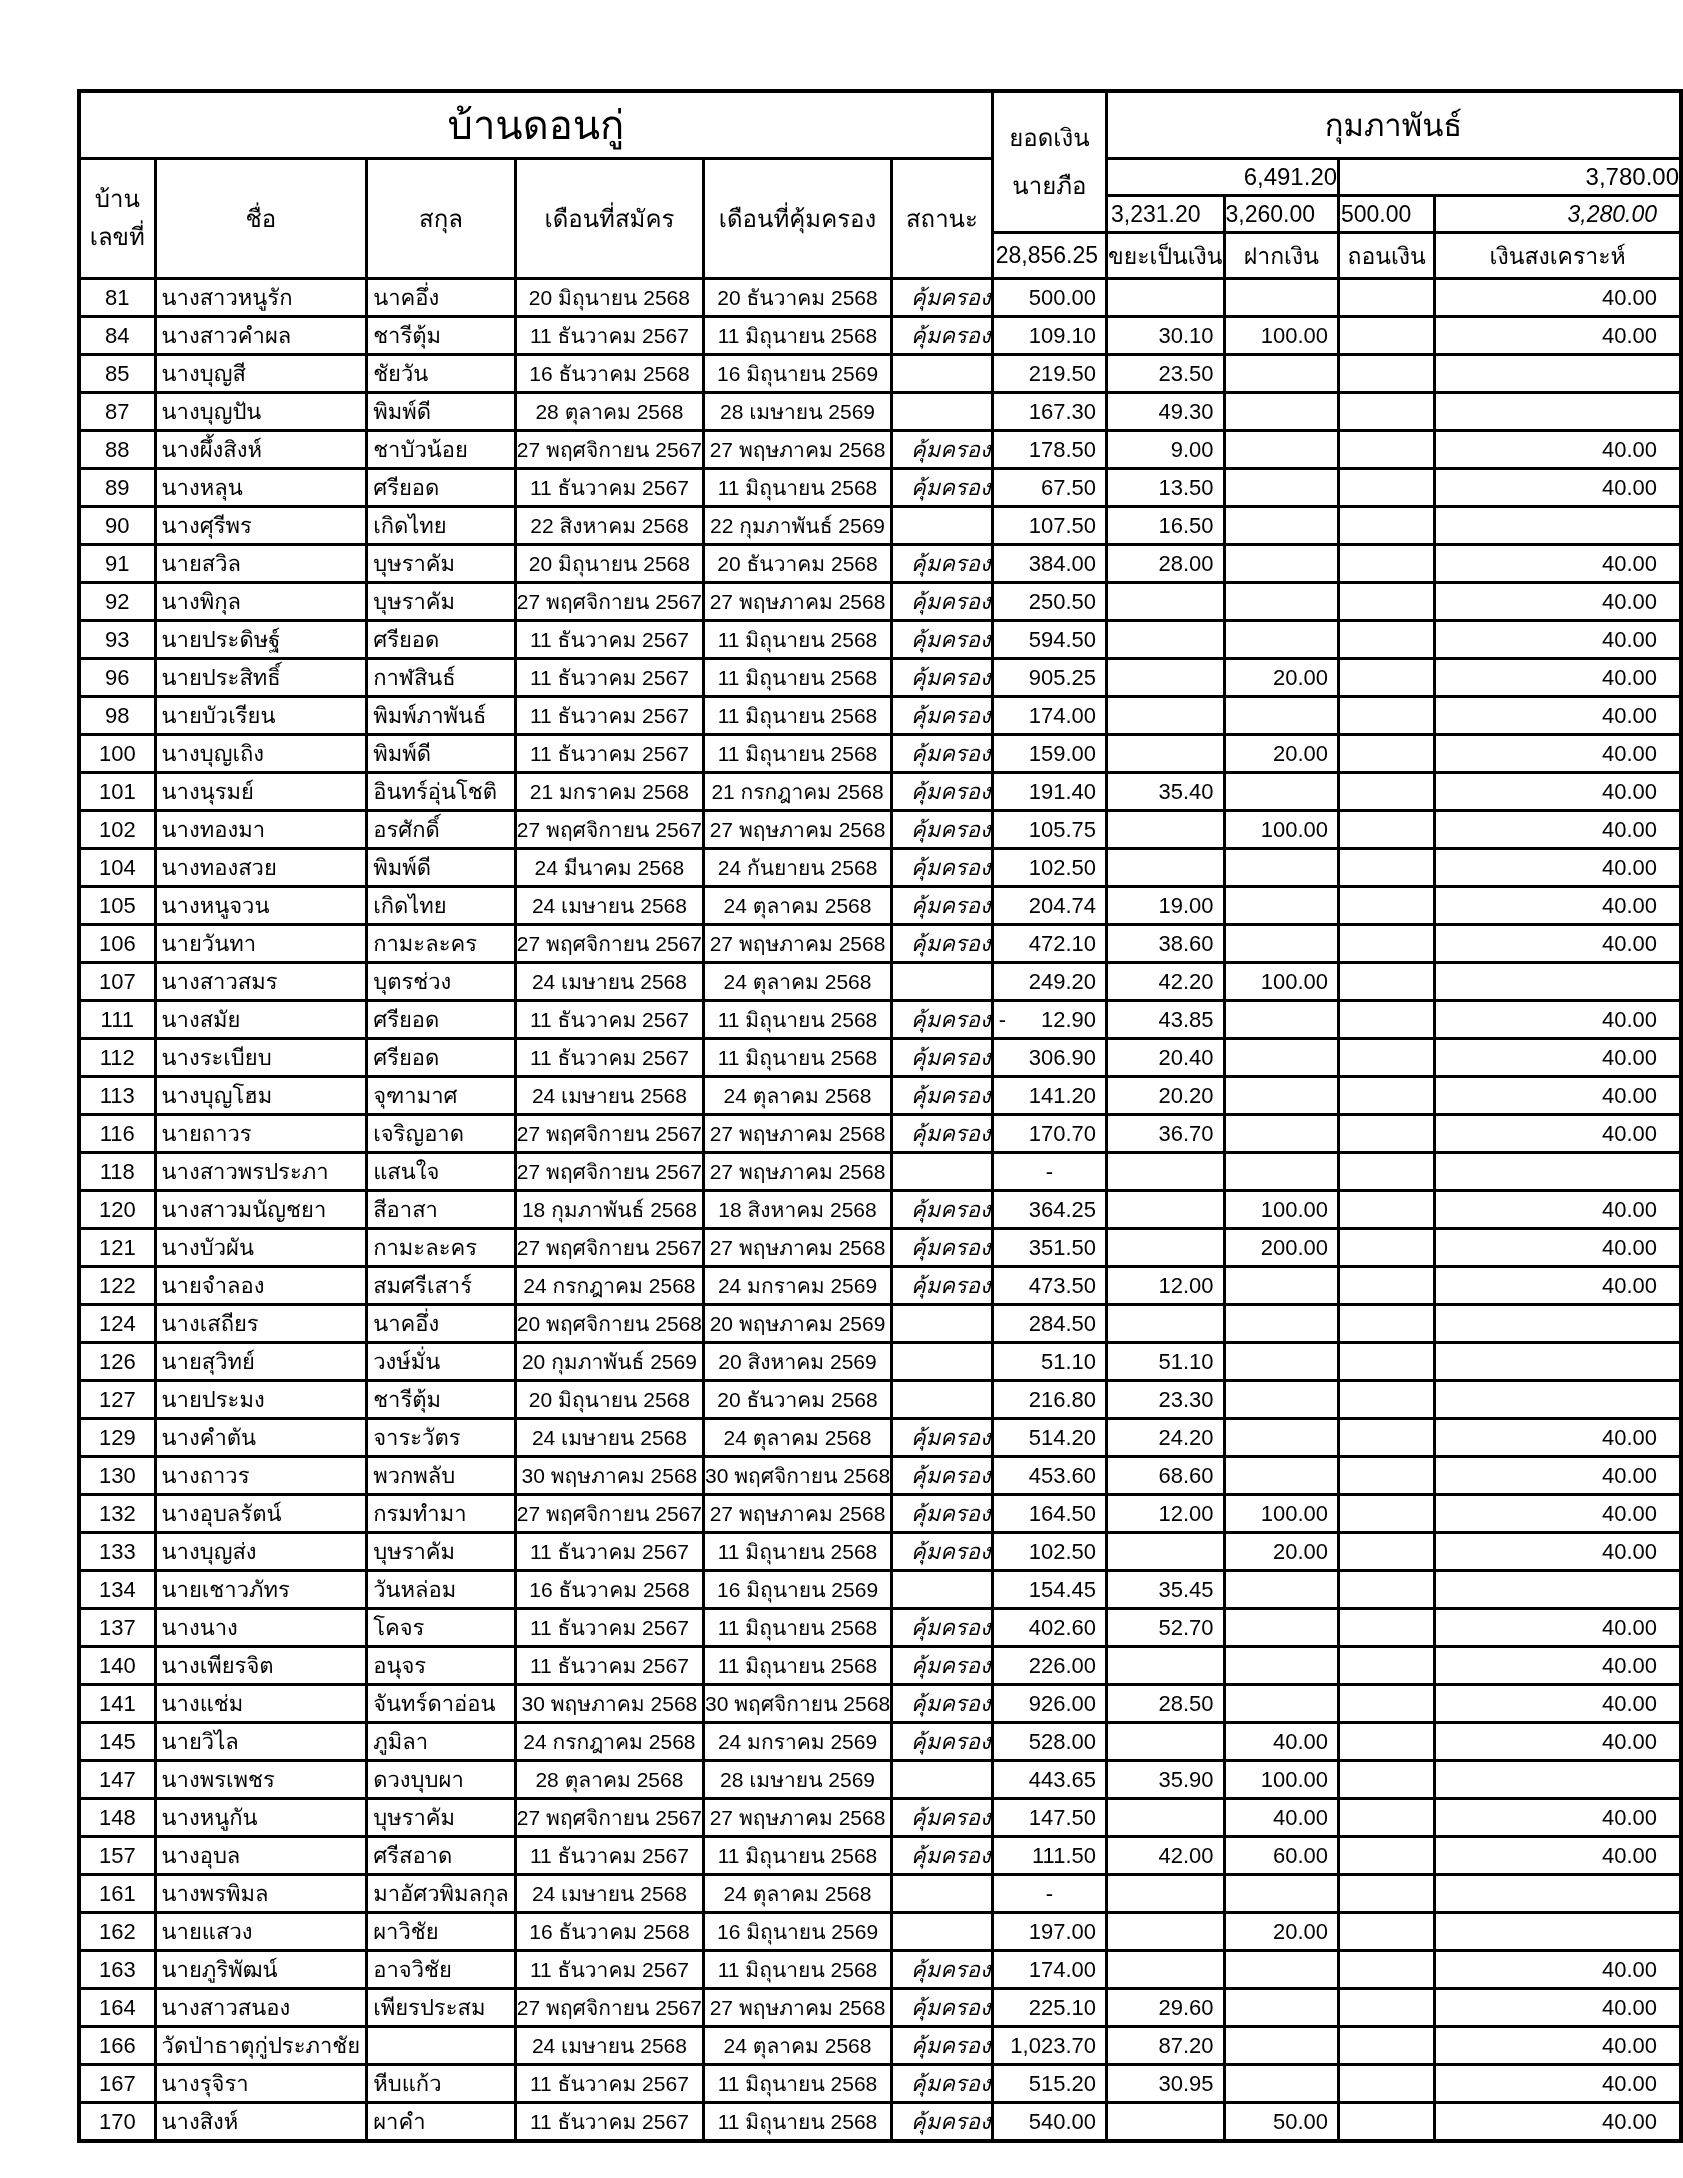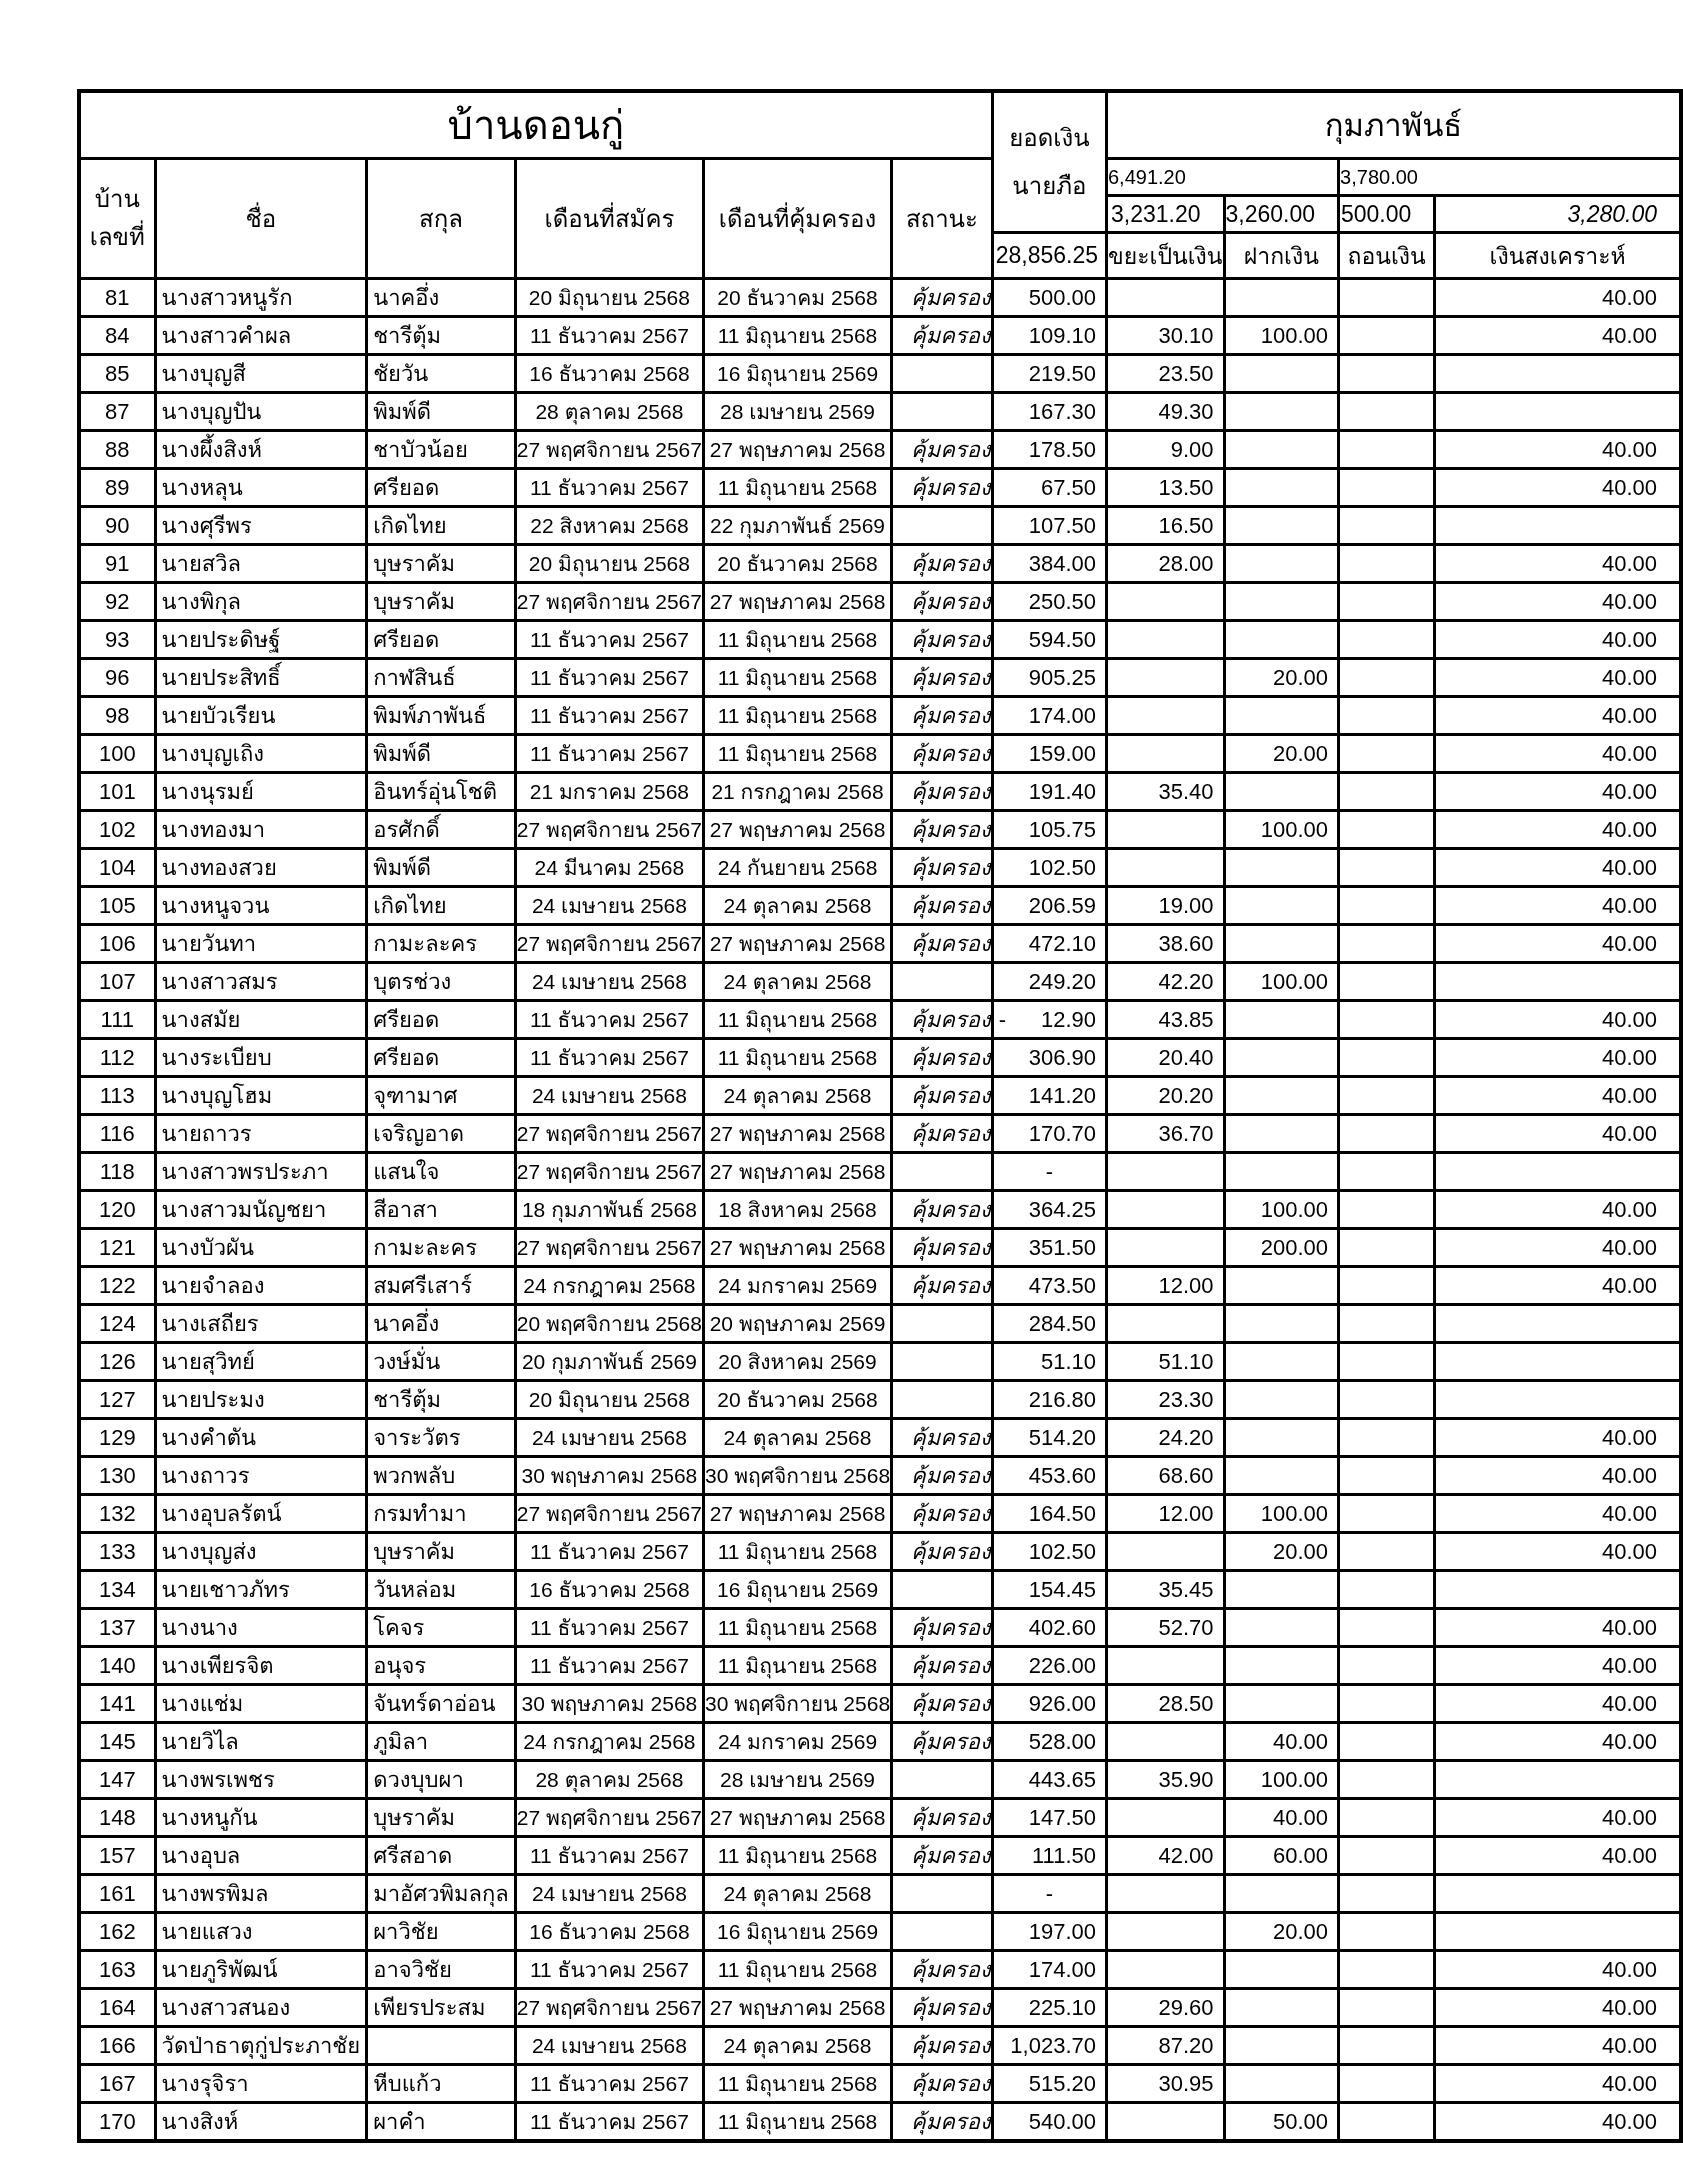--- a/index.html
+++ b/index.html
@@ -13,21 +13,21 @@
   
   .h1{height:67px;}
   .h2{height:37px;}
   .h3{height:37px;}
   .h4{height:46px;}
   .th{text-align:center;font-size:24px;}
   .title-cell{text-align:center;font-size:40px;}
   .month-cell{text-align:center;font-size:31px;}
   .two-line div{line-height:1.55;font-family:Liberation Serif, serif;}
   .balance-head div{line-height:2.0;}
-  .subtotal{text-align:left;font-size:20px;}
+  .subtotal{text-align:right;font-size:24px;}
   .sumval{text-align:right;font-size:23px;padding-right:22px;}
   .sumval-welfare{text-align:right;font-size:23px;padding-right:22px;font-style:italic;}
   .balance-total{text-align:right;font-size:23px;padding-right:7px;}
   .lbl{text-align:center;font-size:23px;}
   
   tbody tr{height:36px;}
   tbody td{font-size:22px;}
   .c-no{text-align:center;}
   .c-name,.c-surname{text-align:left;padding:0 5px;}
   .c-date{text-align:center;font-size:21px;}
@@ -301,21 +301,21 @@
     <td class="c-money"></td>
     <td class="c-welfare">40.00</td>
   </tr>
         <tr>
     <td class="c-no">105</td>
     <td class="c-name">นางหนูจวน</td>
     <td class="c-surname">เกิดไทย</td>
     <td class="c-date">24 เมษายน 2568</td>
     <td class="c-date">24 ตุลาคม 2568</td>
     <td class="c-status">คุ้มครอง</td>
-    <td class="c-money">206.59</td>
+    <td class="c-money">204.74</td>
     <td class="c-money">19.00</td>
     <td class="c-money"></td>
     <td class="c-money"></td>
     <td class="c-welfare">40.00</td>
   </tr>
         <tr>
     <td class="c-no">106</td>
     <td class="c-name">นายวันทา</td>
     <td class="c-surname">กามะละคร</td>
     <td class="c-date">27 พฤศจิกายน 2567</td>

